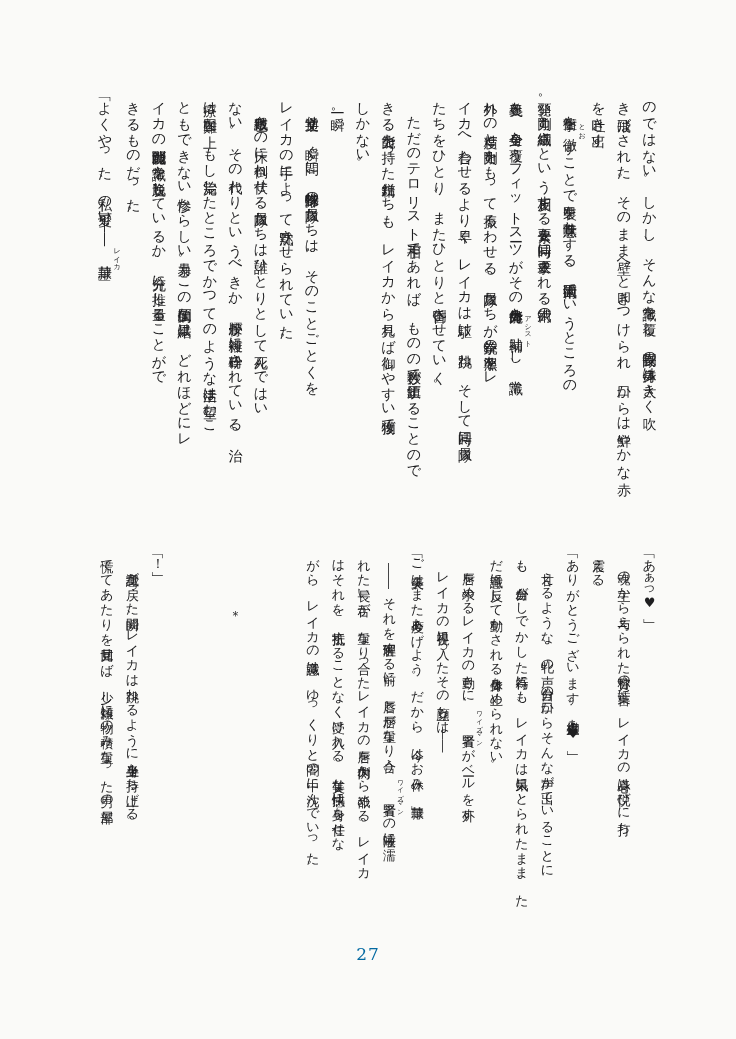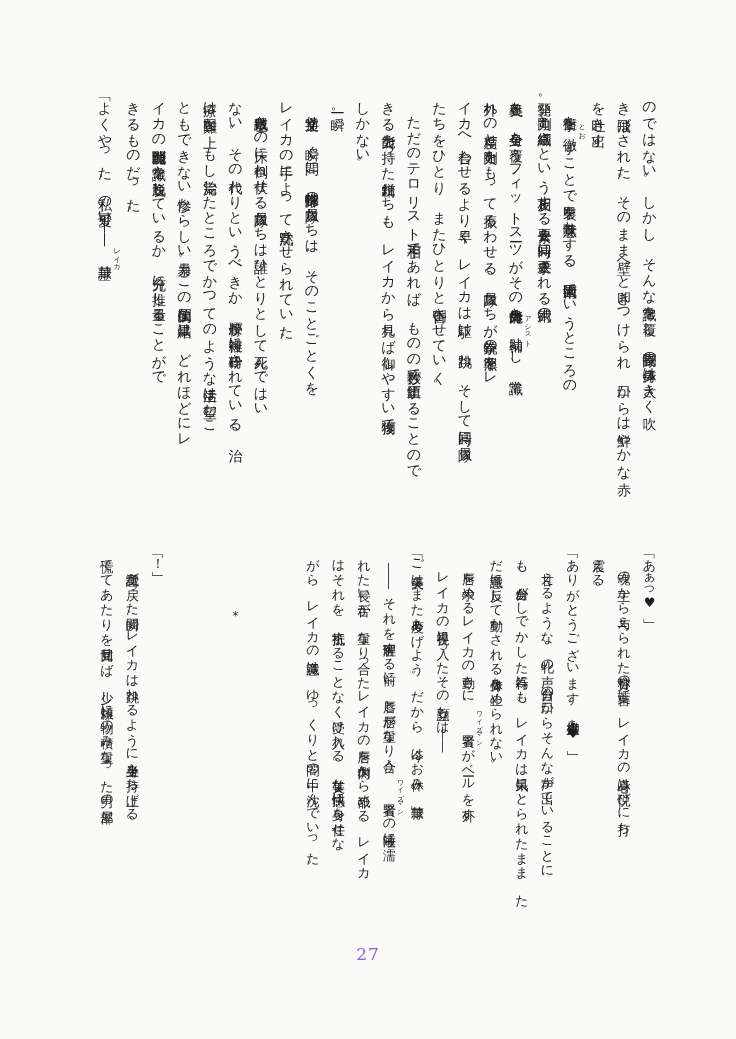--- a/index.html
+++ b/index.html
@@ -42,21 +42,21 @@
   ruby { ruby-align: center; }
   ruby rt { font-size: 0.5em; letter-spacing: 0; }
 
   .page-number {
     position: absolute;
     top: 944px;
     left: 0;
     width: 736px;
     text-align: center;
     font-size: 17px;
-    color: #8b5cf6;
+    color: #0369a1;
     letter-spacing: 1px;
   }
 </style>
 </head>
 <body>
 
 <div class="page">
 
   <div class="tblock top-block">
       <p>のではない。しかし、そんな常識を覆し、副隊長の身体は大きく吹</p>

